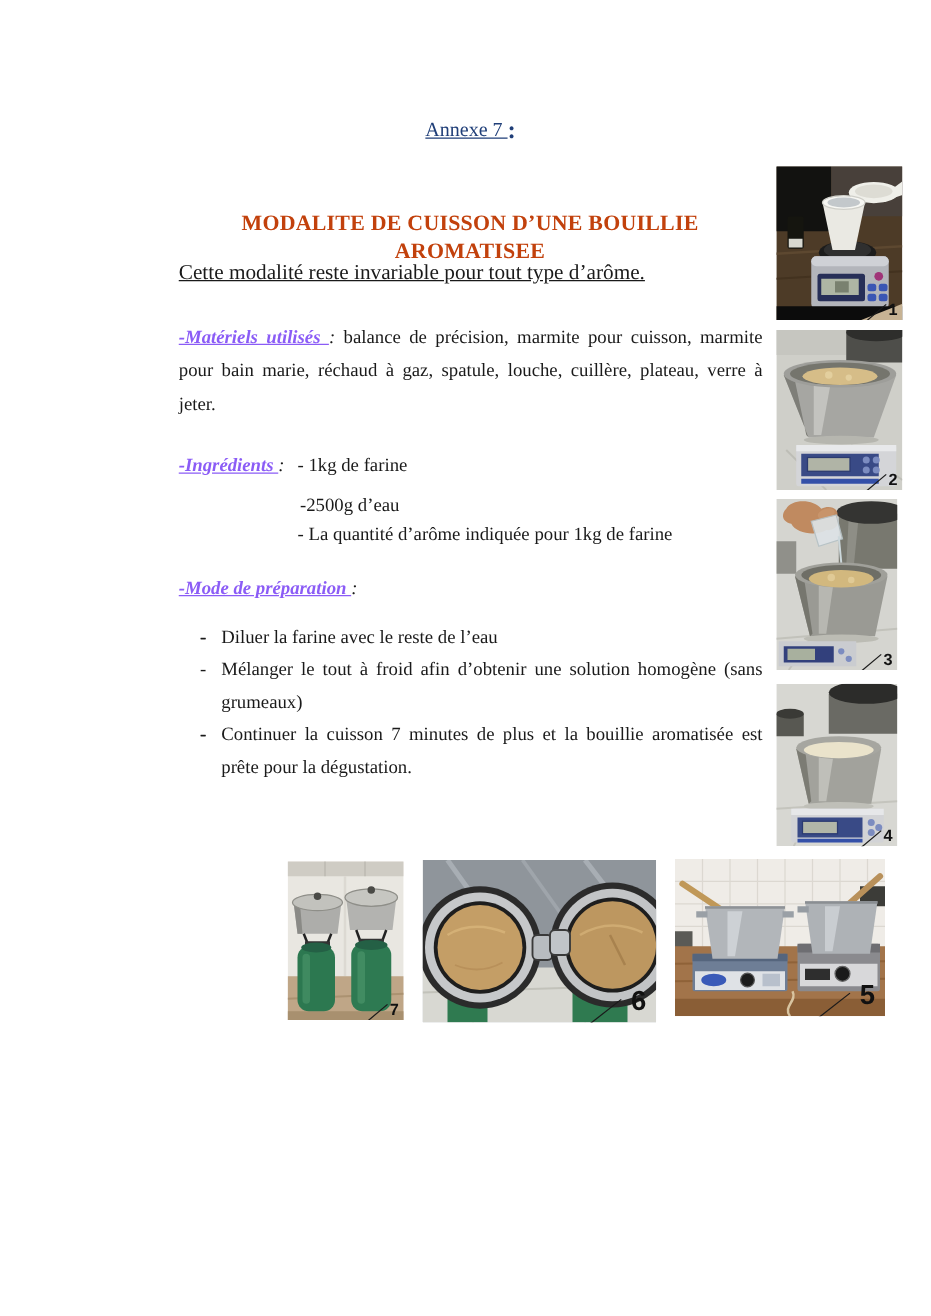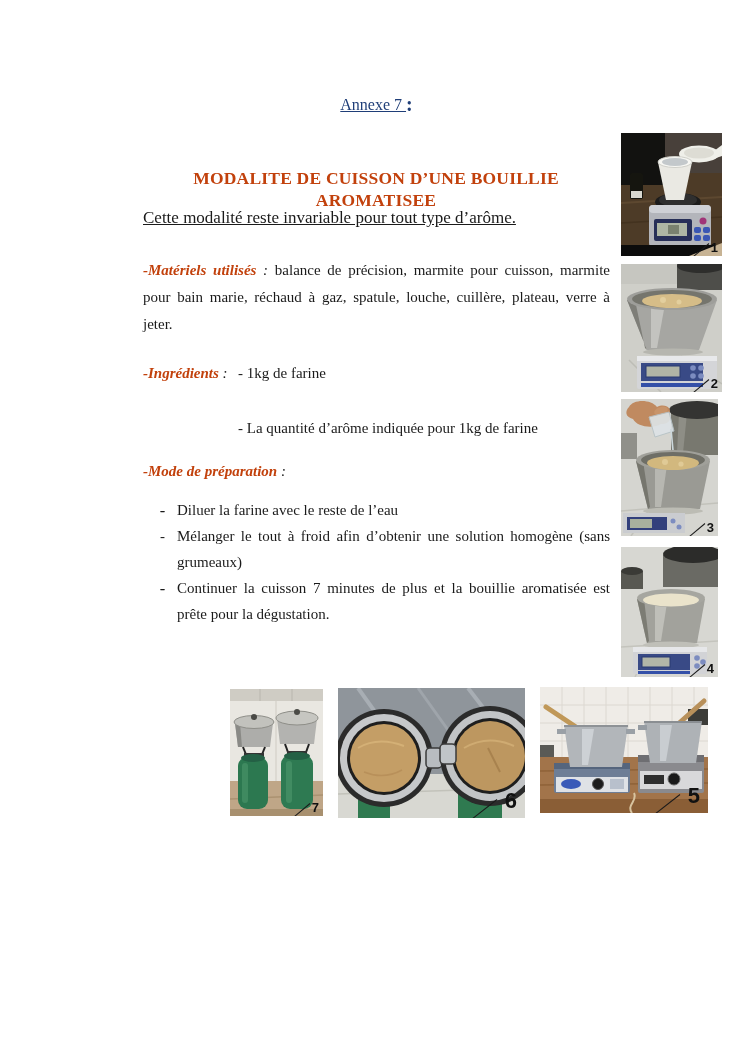--- a/index.html
+++ b/index.html
@@ -9,21 +9,21 @@
   }
   .abs{position:absolute;}
   
   .annexe{left:143px;top:94px;width:467px;text-align:center;font-size:16px;line-height:20px;color:#1f3e78;}
   .annexe .u{text-decoration:underline;white-space:pre;}
   .annexe .colon{font-size:20px;font-weight:bold;vertical-align:-1px;}
   .heading{left:176px;top:130px;width:400px;text-align:center;font-size:17.5px;font-weight:bold;
            line-height:22px;color:#c2410c;letter-spacing:.2px;margin-top:37px;}
   .intro{left:143px;top:205px;width:467px;font-size:17px;line-height:26px;text-decoration:underline;}
   .para{left:143px;top:257px;width:467px;font-size:15px;line-height:27px;text-align:justify;}
-  .lbl{color:#c2410c;font-weight:bold;font-style:italic;white-space:pre;}
+  .lbl{color:#8b5cf6;font-weight:bold;font-style:italic;text-decoration:underline;white-space:pre;}
   .sep{font-style:italic;white-space:pre;}
   .ing-line{left:143px;width:467px;font-size:15px;line-height:22px;padding-left:0;}
   .ing-1{top:362px;}
   .ing-2{top:394px;}
   .ing-3{top:417px;}
   .ing-line .item{display:inline-block;margin-left:95px;}
   .ing-line.cont .item{margin-left:97px;}
   .ing-label{position:absolute;left:0;top:0;}
   .mode{left:143px;top:460px;width:467px;font-size:15px;line-height:22px;}
   .steps{left:143px;top:497px;width:467px;font-size:15px;line-height:26px;}
@@ -60,20 +60,23 @@
   <div class="abs intro">Cette modalité reste invariable pour tout type d’arôme.</div>
 
   <div class="abs para">
     <span class="lbl">-Matériels utilisés </span><span class="sep">: </span><span>balance de précision, marmite pour cuisson, marmite pour bain marie, réchaud à gaz, spatule, louche, cuillère, plateau, verre à jeter.</span>
   </div>
 
   <div class="abs ing-line ing-1">
     <span class="ing-label"><span class="lbl">-Ingrédients </span><span class="sep">: </span></span>
     <span class="item">- 1kg de farine</span>
   </div>
+  <div class="abs ing-line ing-2 cont">
+    <span class="item">-2500g d’eau</span>
+  </div>
   <div class="abs ing-line ing-3">
     <span class="item">- La quantité d’arôme indiquée pour 1kg de farine</span>
   </div>
 
   <div class="abs mode">
     <span class="lbl">-Mode de préparation </span><span class="sep">:</span>
   </div>
 
   <div class="abs steps">
     <div class="step">

